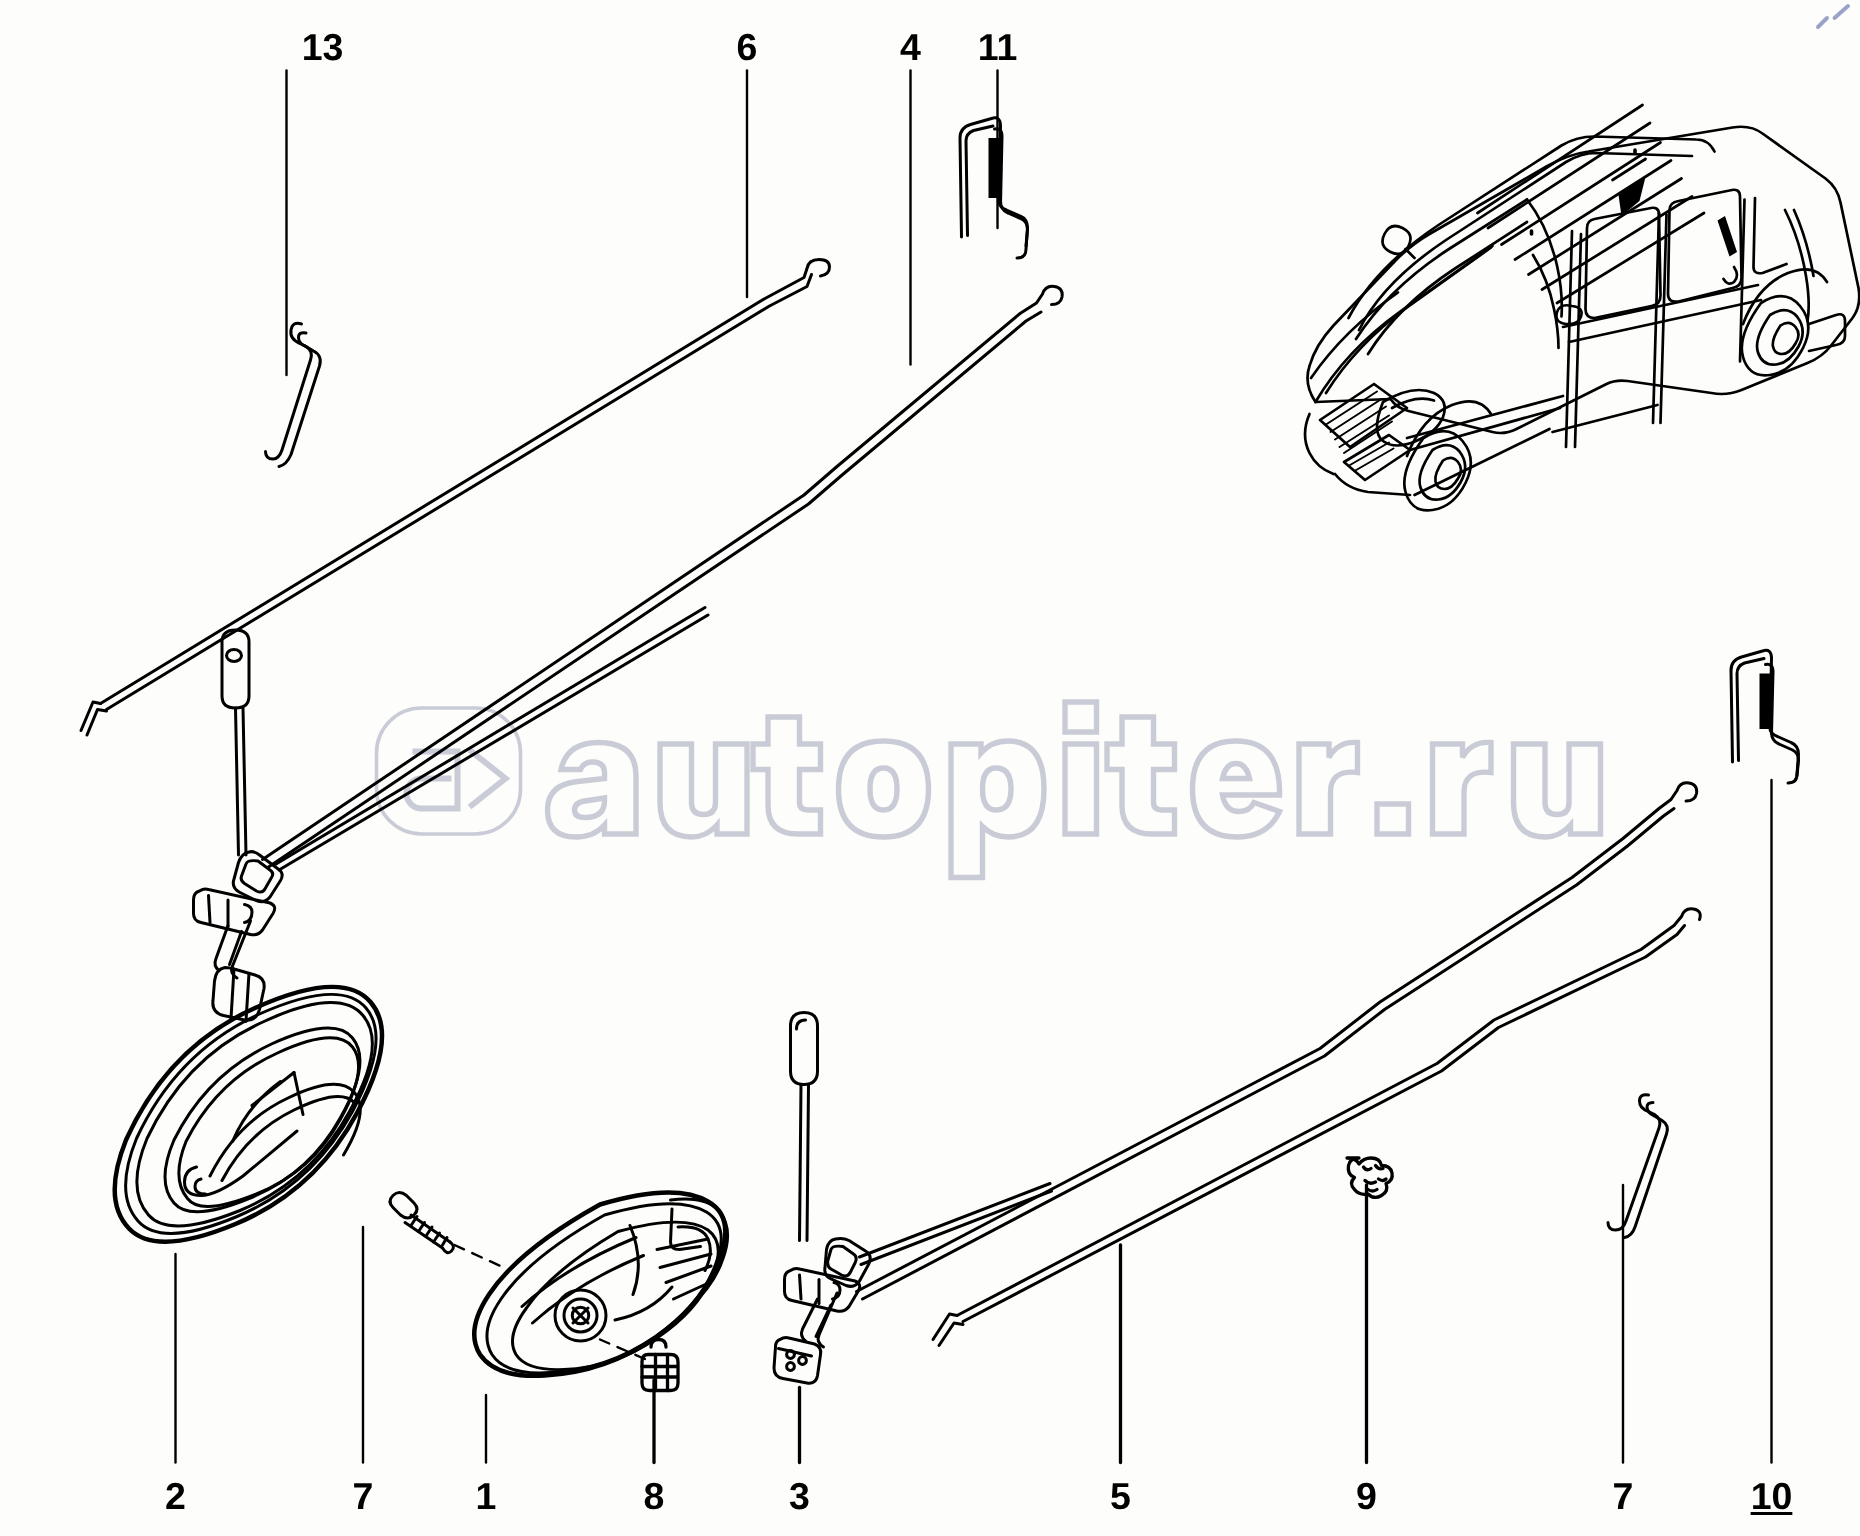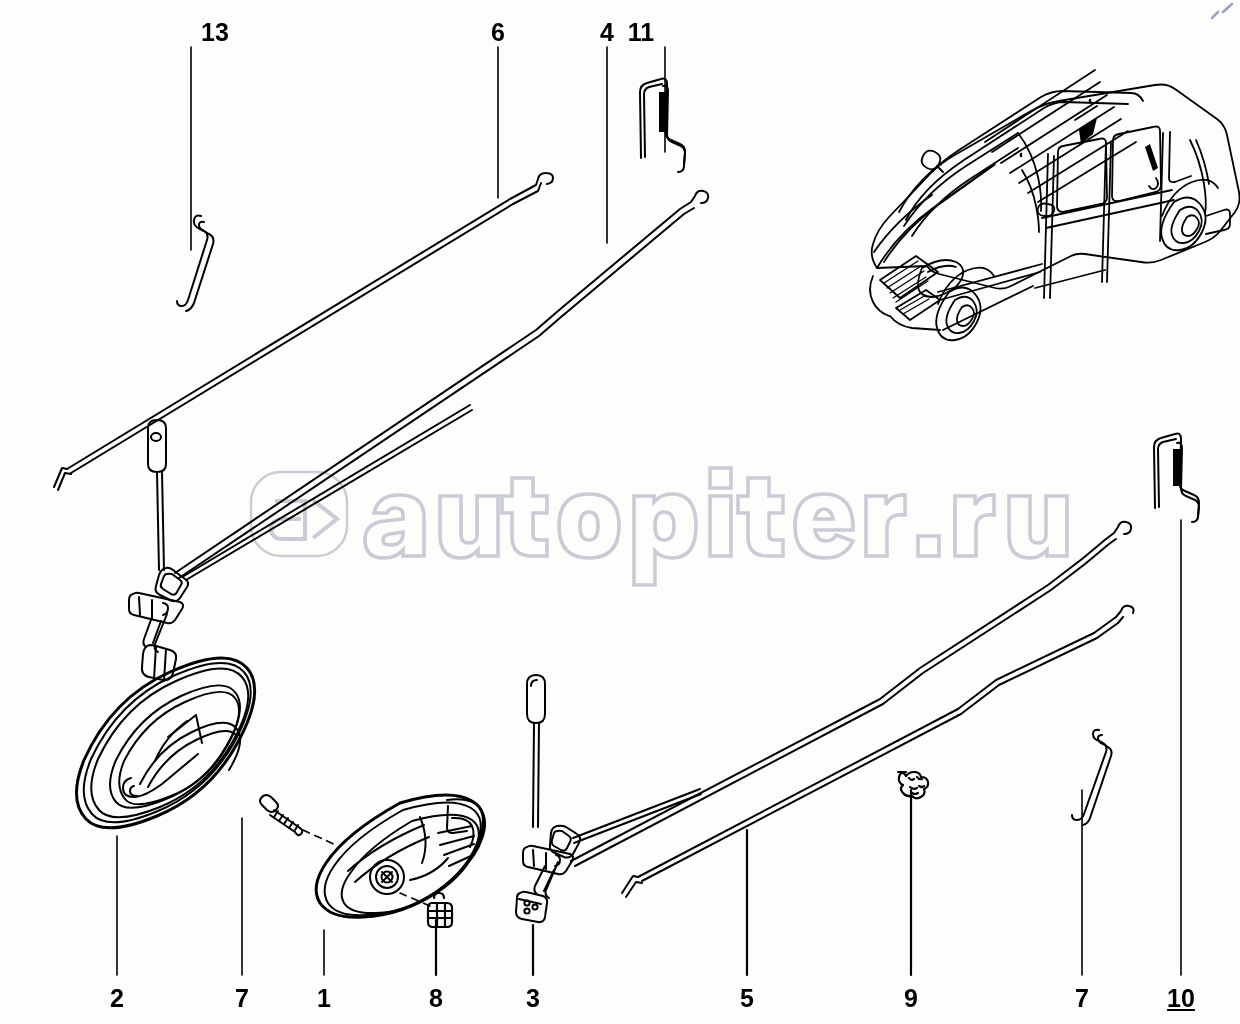--- a/index.html
+++ b/index.html
@@ -406,21 +406,21 @@
         <path d="M1082 790 L1082 975"></path>
         <path d="M1181 520 L1181 975"></path>
       </g>
 
     </g>
   </svg>
 
   <div class="callout-num" style="left:191px; top:20px;margin-left:24px;">13</div>
   <div class="callout-num" style="left:498px; top:20px;">6</div>
   <div class="callout-num" style="left:607px; top:20px;">4</div>
-  <div class="callout-num" style="left:641px; top:20px;">11</div>
+  <div class="callout-num" style="left:665px; top:20px;">11</div>
 
   <div class="callout-num" style="left:117px;  top:986px;">2</div>
   <div class="callout-num" style="left:242px;  top:986px;">7</div>
   <div class="callout-num" style="left:324px;  top:986px;">1</div>
   <div class="callout-num" style="left:436px;  top:986px;">8</div>
   <div class="callout-num" style="left:533px;  top:986px;">3</div>
   <div class="callout-num" style="left:747px;  top:986px;">5</div>
   <div class="callout-num" style="left:911px;  top:986px;">9</div>
   <div class="callout-num" style="left:1082px; top:986px;">7</div>
   <div class="callout-num" style="left:1181px; top:986px;text-decoration:underline;">10</div>

